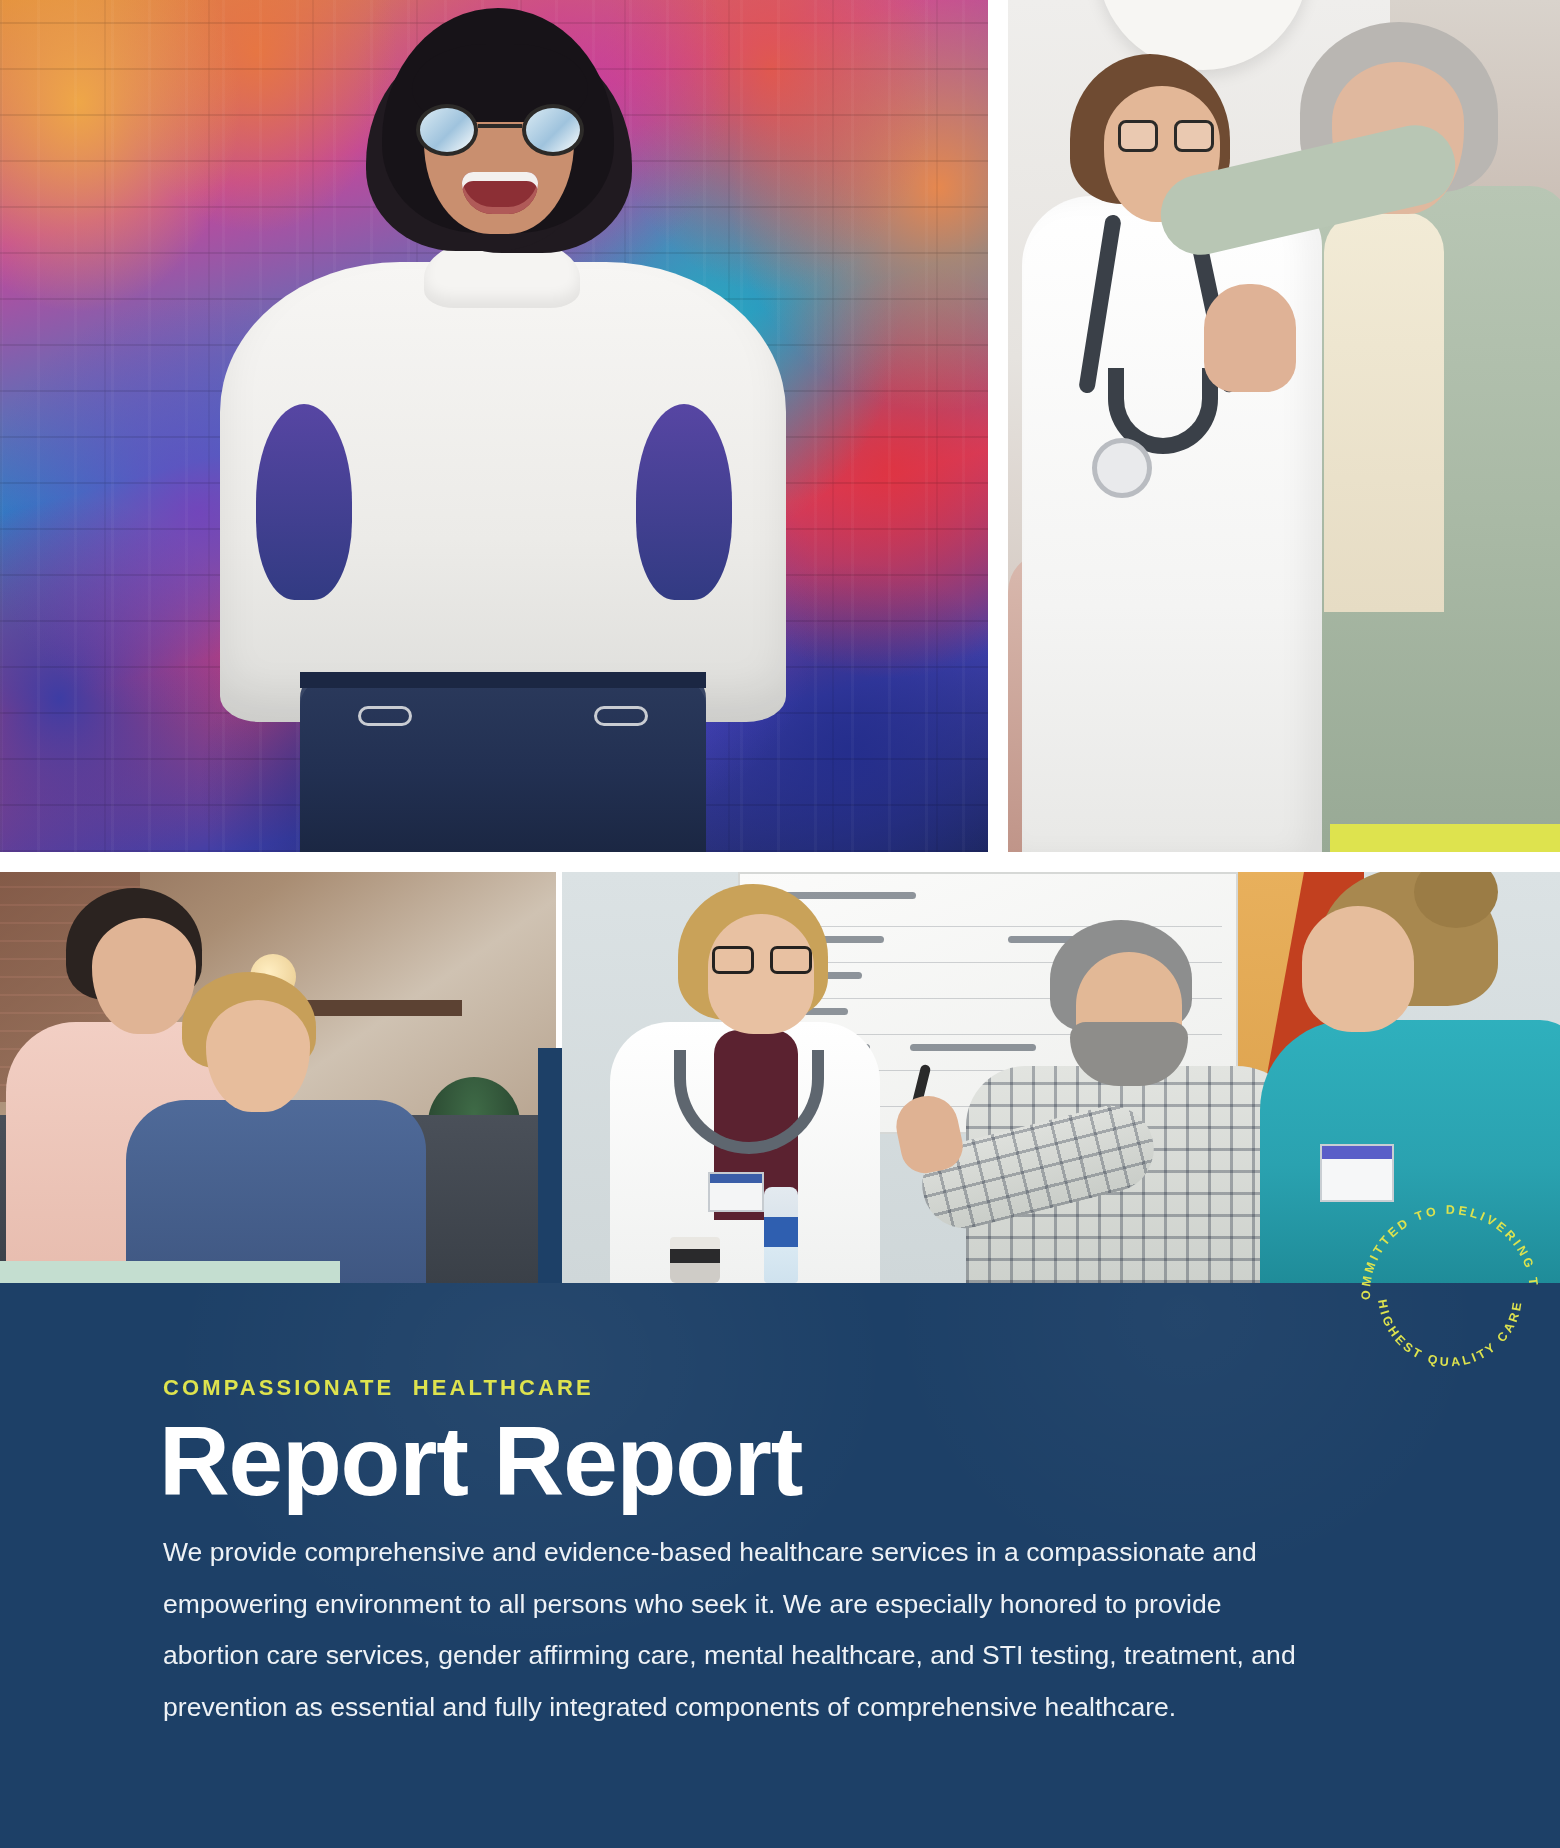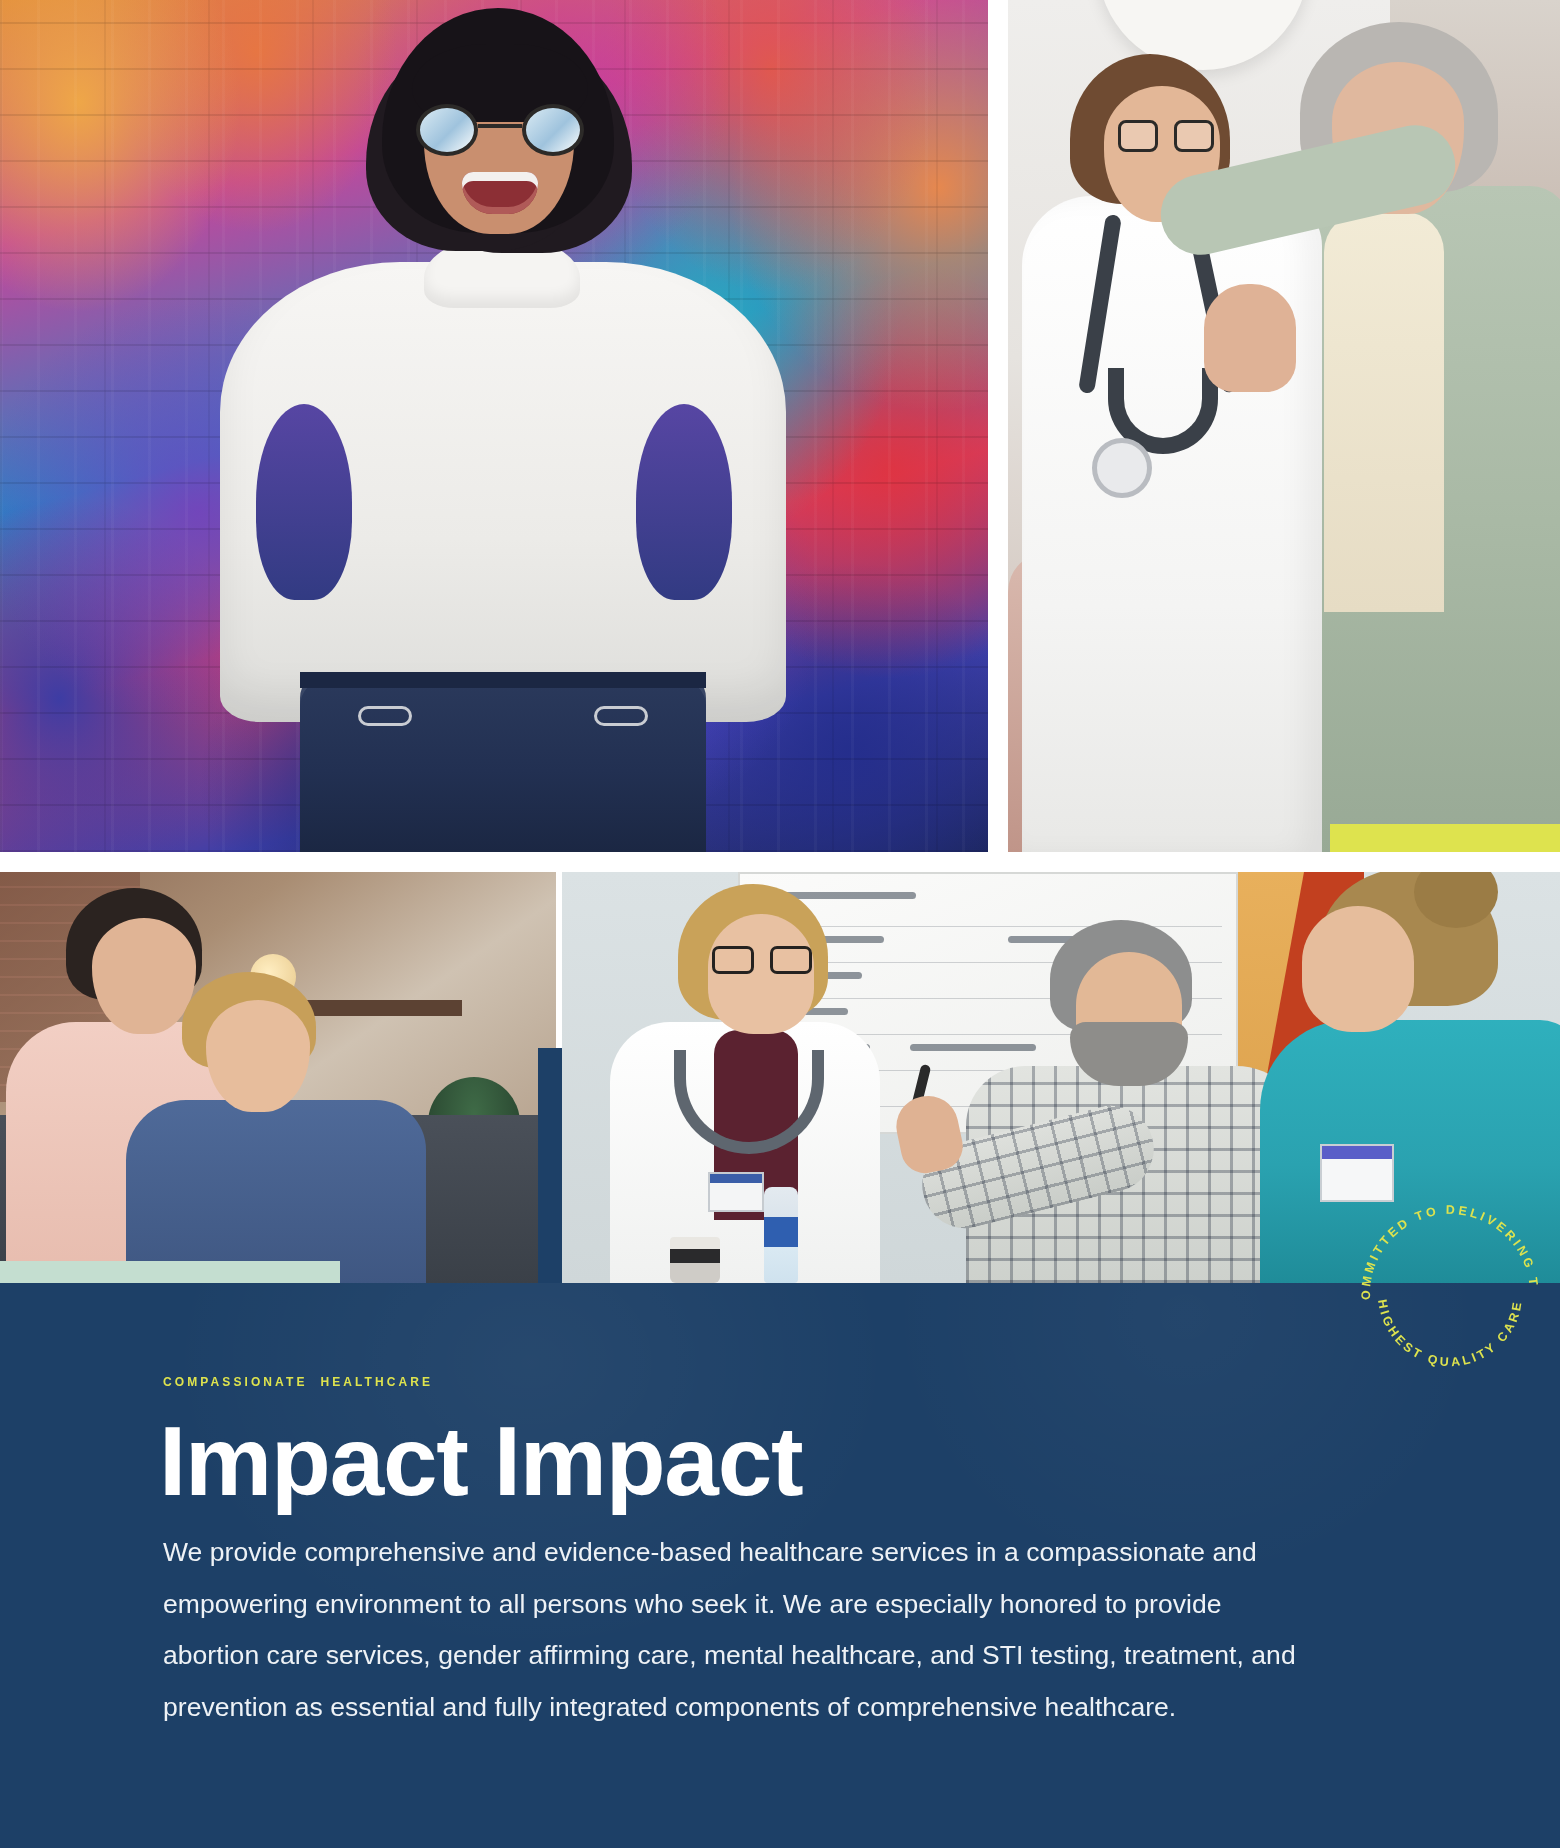--- a/index.html
+++ b/index.html
@@ -376,21 +376,21 @@
   #navy-panel{
     position:absolute; left:0; top:1283px; width:1560px; height:565px;
     background:
       radial-gradient(ellipse 520px 420px at 34% 14%, rgba(255,255,255,.045), rgba(255,255,255,0) 70%),
       radial-gradient(ellipse 420px 380px at 76% 6%, rgba(255,255,255,.030), rgba(255,255,255,0) 72%),
       #1d4067;
     overflow:hidden;
   }
   .eyebrow{
     position:absolute; left:163px; top:1375px;
-    color:#dee34e; font-size:12px; font-weight:700;
+    color:#dee34e; font-size:22px; font-weight:700;
     letter-spacing:3.1px; text-transform:uppercase; z-index:5;
     white-space:pre;
   }
   .title{
     position:absolute; left:159px; top:1409px;
     color:#ffffff; font-size:98px; font-weight:700; letter-spacing:-1.2px;
     line-height:1.08; z-index:5;
   }
   .body-copy{
     position:absolute; left:163px; top:1527px; width:1140px;
@@ -537,21 +537,21 @@
           <div class="lbl"></div>
         </div>
     </div>
   </div>
 
   <div class="blue-strip"></div>
 
   <div id="navy-panel"></div>
 
   <div class="eyebrow">COMPASSIONATE  HEALTHCARE</div>
-  <h1 class="title">Impact Impact</h1>
+  <h1 class="title">Report Report</h1>
   <p class="body-copy">We provide comprehensive and evidence-based healthcare services in a compassionate and empowering environment to all persons who seek it. We are especially honored to provide abortion care services, gender affirming care, mental healthcare, and STI testing, treatment, and prevention as essential and fully integrated components of comprehensive healthcare.</p>
 
   <div id="badge-seal">
     <svg viewBox="0 0 196 196" xmlns="http://www.w3.org/2000/svg">
       <defs>
         <path id="arcTop" d="M 18,98 A 80,80 0 0 1 178,98" fill="none"></path>
         <path id="arcBottom" d="M 26,98 A 72,72 0 0 0 170,98" fill="none"></path>
       </defs>
       <text>
         <textPath href="#arcTop" startOffset="50%" text-anchor="middle">

